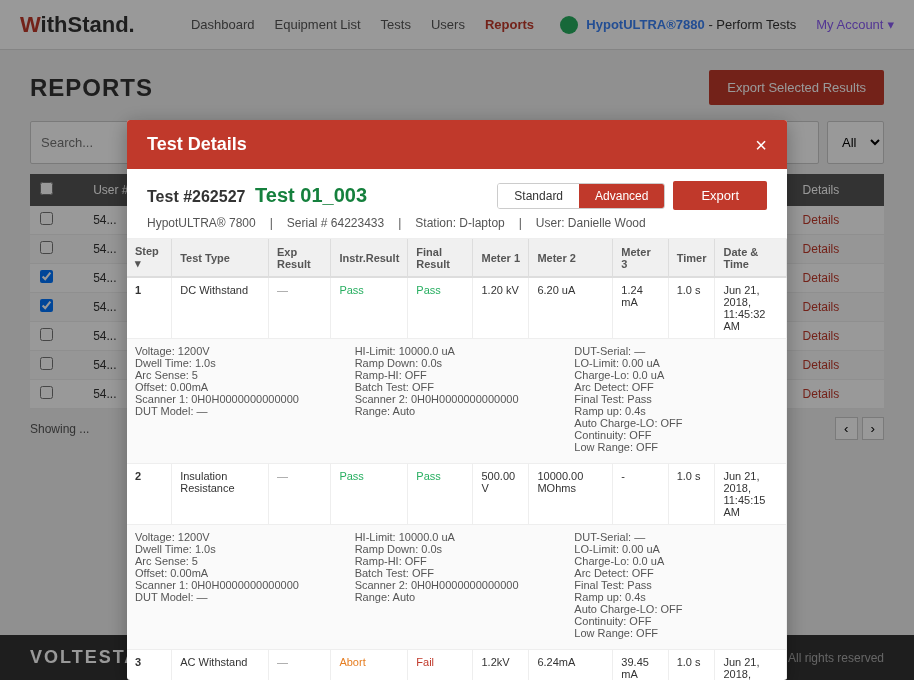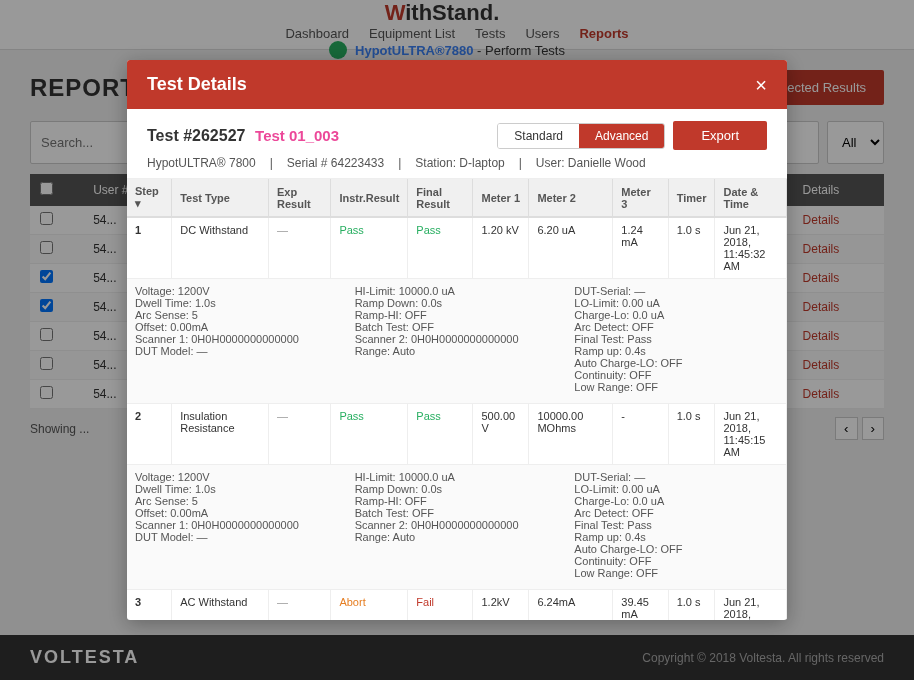--- a/index.html
+++ b/index.html
@@ -1,23 +1,23 @@
 <!DOCTYPE html>
 <html><head>
   <meta charset="utf-8">
   <style>
     * { box-sizing: border-box; margin: 0; padding: 0; }
     body { font-family: Arial, sans-serif; font-size: 13px; background: #f0f0f0; color: #333; width: 914px; height: 680px; overflow: hidden; }
 
     
-    .navbar { background: #fff; display: flex; align-items: center; padding: 0 20px; height: 50px; border-bottom: 1px solid #ddd; flex-direction: column; }
+    .navbar { background: #fff; display: flex; align-items: center; padding: 0 20px; height: 50px; border-bottom: 1px solid #ddd; }
     .logo { display: flex; align-items: center; margin-right: 30px; }
     .logo-text { font-size: 22px; font-weight: bold; color: #333; }
     .logo-text span { color: #c0392b; }
-    .nav-links { display: flex; gap: 20px; flex: 1; }
+    .nav-links { display: flex; gap: 20px; flex: 1; justify-content: center; }
     .nav-link { text-decoration: none; color: #555; font-size: 13px; }
     .nav-link.active { color: #c0392b; font-weight: bold; }
     .device-info { display: flex; align-items: center; gap: 8px; margin-right: 20px; }
     .device-dot { width: 18px; height: 18px; border-radius: 50%; background: #27ae60; }
     .device-name { font-size: 13px; }
     .device-name strong { color: #3b82f6; }
     .my-account { font-size: 13px; color: #8b5cf6; display: flex; align-items: center; gap: 4px; cursor: pointer; }
 
     
     .page { padding: 20px 30px; background: #f0f0f0; min-height: 580px; }
@@ -37,21 +37,21 @@
     .reports-table tr:nth-child(even) td { background: #fafafa; }
     .table-link { color: #c0392b; text-decoration: none; font-size: 12px; }
 
     .showing-row { padding: 8px 0; font-size: 12px; color: #555; display: flex; align-items: center; justify-content: space-between; }
 
     
     .footer { background: #333; color: #aaa; font-size: 12px; padding: 12px 30px; display: flex; justify-content: space-between; align-items: center; position: absolute; bottom: 0; width: 100%; }
     .footer-logo { color: #fff; font-size: 18px; font-weight: bold; letter-spacing: 2px; }
 
     
-    .modal-overlay { position: fixed; top: 0; left: 0; width: 914px; height: 680px; background: rgba(0,0,0,0.4); display: flex; justify-content: center; align-items: center; z-index: 100; }
+    .modal-overlay { position: fixed; top: 0; left: 0; width: 914px; height: 680px; background: rgba(0,0,0,0.4); display: flex; justify-content: center; align-items: flex-end; z-index: 100; }
     .modal { background: #fff; width: 660px; max-height: 560px; border-radius: 3px; overflow: hidden; box-shadow: 0 4px 20px rgba(0,0,0,0.3); display: flex; flex-direction: column; }
     .modal-header { background: #c0392b; color: #fff; padding: 14px 20px; display: flex; justify-content: space-between; align-items: center; }
     .modal-title { font-size: 18px; font-weight: bold; }
     .modal-close { background: none; border: none; color: #fff; font-size: 20px; cursor: pointer; line-height: 1; }
 
     
     .modal-subheader { padding: 12px 20px 8px; border-bottom: 1px solid #eee; }
     .modal-test-title { display: flex; justify-content: space-between; align-items: center; margin-bottom: 6px; }
     .tab-group { display: flex; border: 1px solid #ccc; border-radius: 3px; overflow: hidden; }
     .tab-btn { padding: 5px 16px; font-size: 12px; cursor: pointer; border: none; background: #fff; color: #333; }
@@ -223,21 +223,21 @@
 
     <div class="modal-header">
       <span class="modal-title">Test Details</span>
       <button class="modal-close">×</button>
     </div>
 
     <div class="modal-subheader">
       <div class="modal-test-title">
         <div>
           <span style="font-size:16px;font-weight:bold;color:#333;">Test #262527</span>
-          <span style="font-size:15px;font-weight:bold;color:#ec4899;margin-left:6px;">Test 01_003</span>
+          <span style="font-size:20px;font-weight:bold;color:#15803d;margin-left:6px;">Test 01_003</span>
         </div>
         <div style="display:flex;align-items:center;gap:8px;">
           <div class="tab-group">
             <button class="tab-btn">Standard</button>
             <button class="tab-btn active">Advanced</button>
           </div>
           <button class="modal-export-btn">Export</button>
         </div>
       </div>
       <div class="modal-meta">

